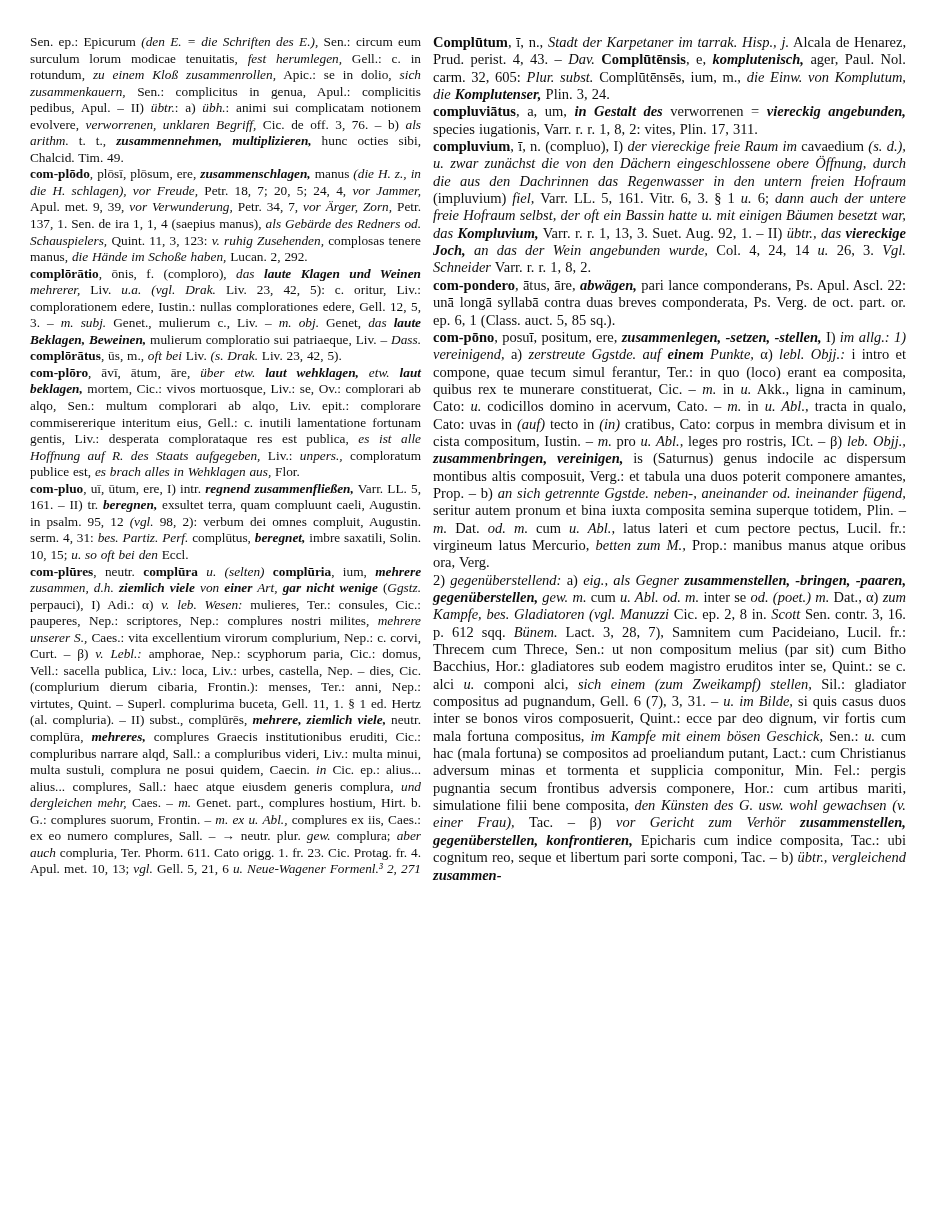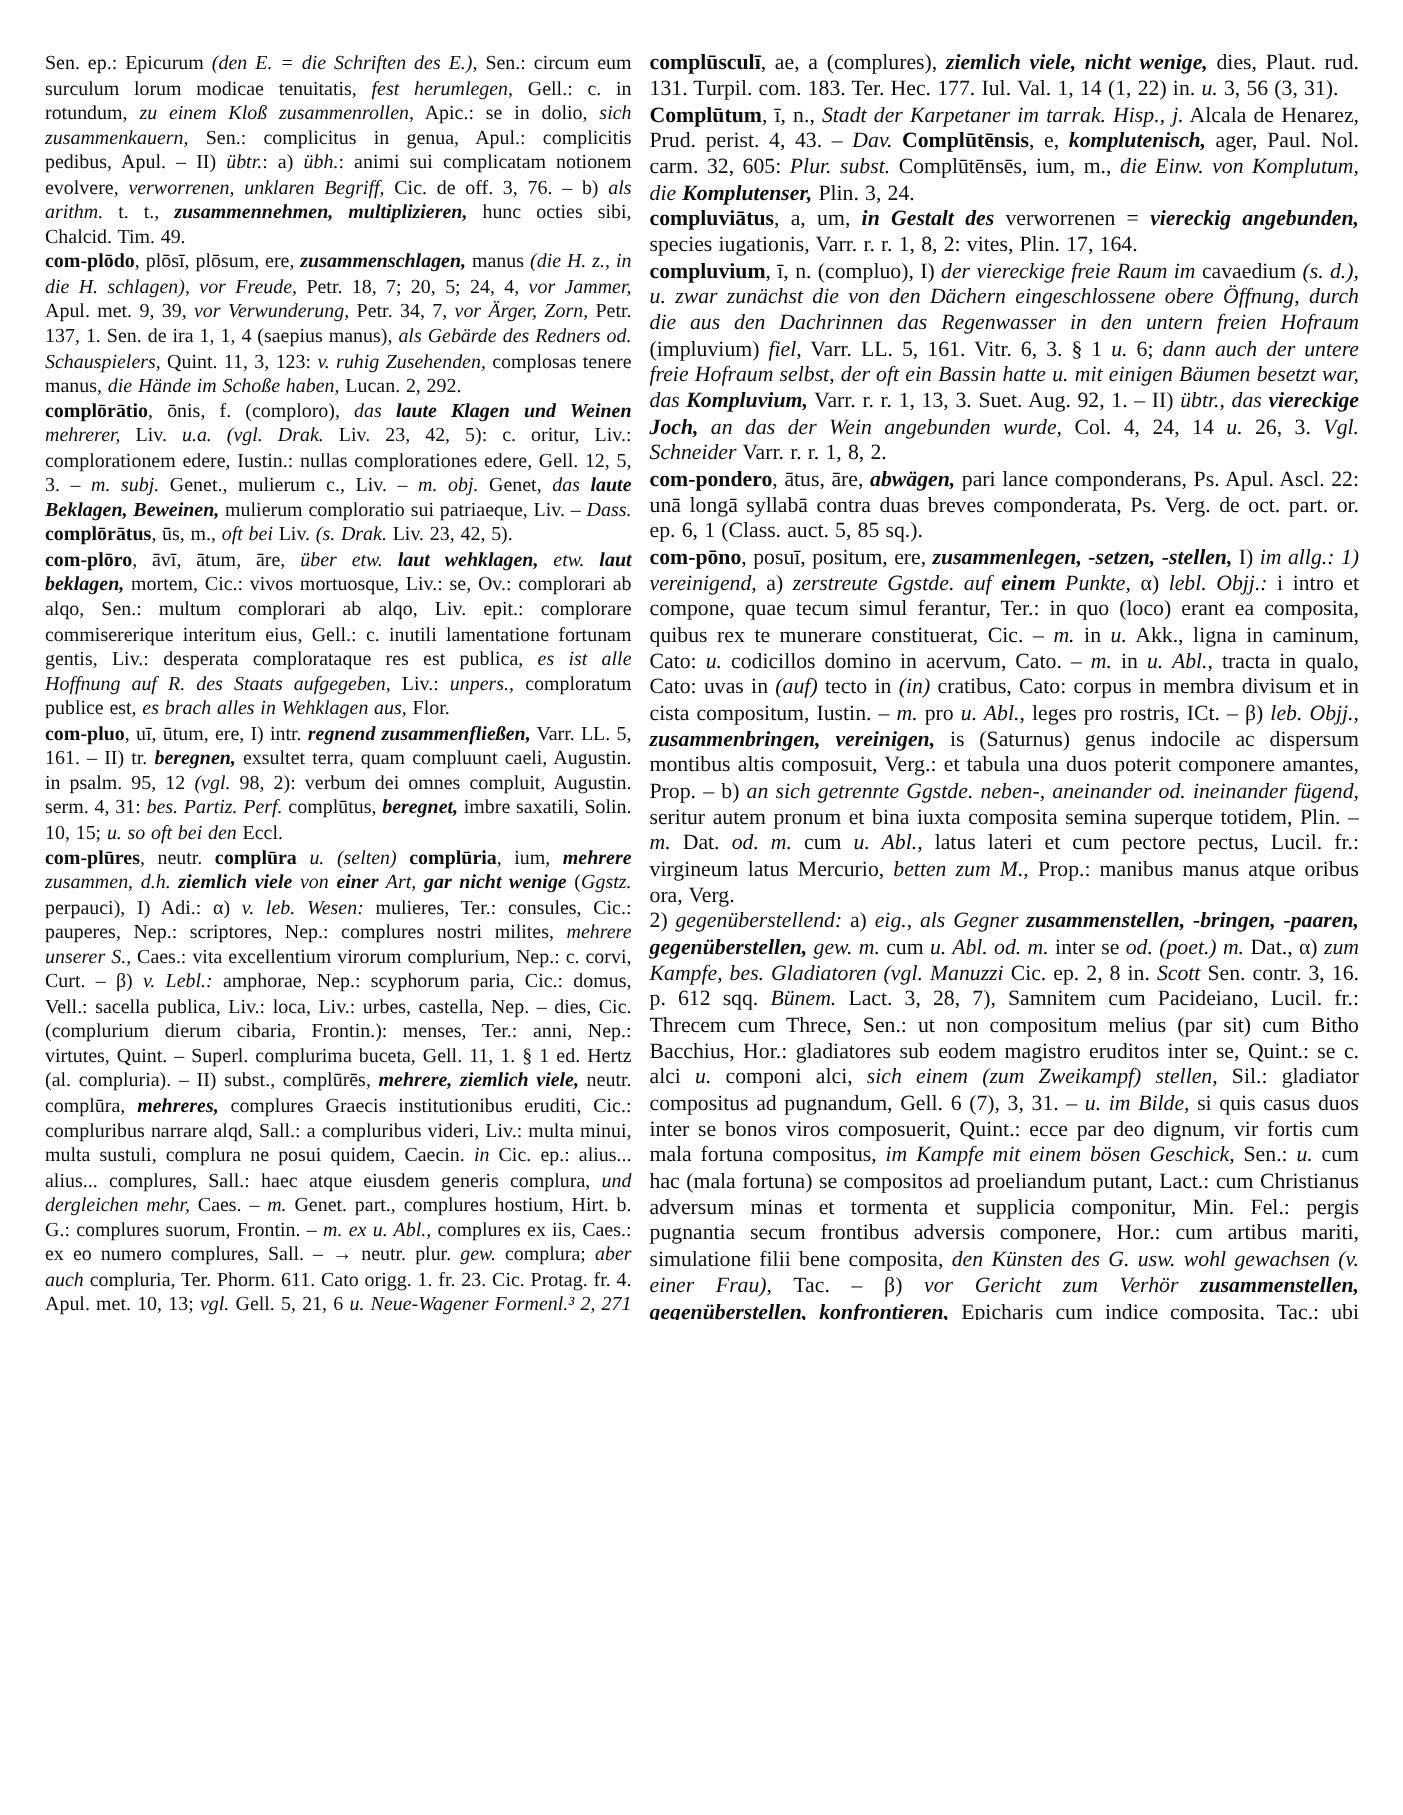--- a/index.html
+++ b/index.html
@@ -42,23 +42,22 @@
     <p class="entry"><span class="r-n">Sen. ep.: Epicurum </span><span class="r-i">(den E. = die Schriften des E.)</span><span class="r-n">, Sen.: circum eum surculum lorum modicae tenuitatis, </span><span class="r-i">fest herumlegen,</span><span class="r-n"> Gell.: c. in rotundum, </span><span class="r-i">zu einem Kloß zusammenrollen,</span><span class="r-n"> Apic.: se in dolio, </span><span class="r-i">sich zusammenkauern,</span><span class="r-n"> Sen.: complicitus in genua, Apul.: complicitis pedibus, Apul. – II) </span><span class="r-i">übtr.</span><span class="r-n">: a) </span><span class="r-i">übh.</span><span class="r-n">: animi sui complicatam notionem evolvere, </span><span class="r-i">verworrenen, unklaren Begriff,</span><span class="r-n"> Cic. de off. 3, 76. – b) </span><span class="r-i">als arithm.</span><span class="r-n"> t. t., </span><span class="r-bi">zusammennehmen, multiplizieren,</span><span class="r-n"> hunc octies sibi, Chalcid. Tim. 49.</span></p>
     <p class="entry"><span class="r-b">com-plōdo</span><span class="r-n">, plōsī, plōsum, ere, </span><span class="r-bi">zusammenschlagen,</span><span class="r-n"> manus </span><span class="r-i">(die H. z., in die H. schlagen), vor Freude,</span><span class="r-n"> Petr. 18, 7; 20, 5; 24, 4, </span><span class="r-i">vor Jammer,</span><span class="r-n"> Apul. met. 9, 39, </span><span class="r-i">vor Verwunderung,</span><span class="r-n"> Petr. 34, 7, </span><span class="r-i">vor Ärger, Zorn,</span><span class="r-n"> Petr. 137, 1. Sen. de ira 1, 1, 4 (saepius manus), </span><span class="r-i">als Gebärde des Redners od. Schauspielers,</span><span class="r-n"> Quint. 11, 3, 123: </span><span class="r-i">v. ruhig Zusehenden,</span><span class="r-n"> complosas tenere manus, </span><span class="r-i">die Hände im Schoße haben,</span><span class="r-n"> Lucan. 2, 292.</span></p>
     <p class="entry"><span class="r-b">complōrātio</span><span class="r-n">, ōnis, f. (comploro), </span><span class="r-i">das </span><span class="r-bi">laute Klagen und Weinen</span><span class="r-i"> mehrerer,</span><span class="r-n"> Liv. </span><span class="r-i">u.a. (vgl. Drak.</span><span class="r-n"> Liv. 23, 42, 5): c. oritur, Liv.: complorationem edere, Iustin.: nullas complorationes edere, Gell. 12, 5, 3. – </span><span class="r-i">m. subj.</span><span class="r-n"> Genet., mulierum c., Liv. – </span><span class="r-i">m. obj.</span><span class="r-n"> Genet, </span><span class="r-i">das </span><span class="r-bi">laute Beklagen, Beweinen,</span><span class="r-n"> mulierum comploratio sui patriaeque, Liv. – </span><span class="r-i">Dass.</span><span class="r-n"> </span><span class="r-b">complōrātus</span><span class="r-n">, ūs, m., </span><span class="r-i">oft bei</span><span class="r-n"> Liv. </span><span class="r-i">(s. Drak.</span><span class="r-n"> Liv. 23, 42, 5).</span></p>
     <p class="entry"><span class="r-b">com-plōro</span><span class="r-n">, āvī, ātum, āre, </span><span class="r-i">über etw. </span><span class="r-bi">laut wehklagen,</span><span class="r-i"> etw. </span><span class="r-bi">laut beklagen,</span><span class="r-n"> mortem, Cic.: vivos mortuosque, Liv.: se, Ov.: complorari ab alqo, Sen.: multum complorari ab alqo, Liv. epit.: complorare commisererique interitum eius, Gell.: c. inutili lamentatione fortunam gentis, Liv.: desperata complorataque res est publica, </span><span class="r-i">es ist alle Hoffnung auf R. des Staats aufgegeben,</span><span class="r-n"> Liv.: </span><span class="r-i">unpers.,</span><span class="r-n"> comploratum publice est, </span><span class="r-i">es brach alles in Wehklagen aus,</span><span class="r-n"> Flor.</span></p>
     <p class="entry"><span class="r-b">com-pluo</span><span class="r-n">, uī, ūtum, ere, I) intr. </span><span class="r-bi">regnend zusammenfließen,</span><span class="r-n"> Varr. LL. 5, 161. – II) tr. </span><span class="r-bi">beregnen,</span><span class="r-n"> exsultet terra, quam compluunt caeli, Augustin. in psalm. 95, 12 </span><span class="r-i">(vgl.</span><span class="r-n"> 98, 2): verbum dei omnes compluit, Augustin. serm. 4, 31: </span><span class="r-i">bes. Partiz. Perf.</span><span class="r-n"> complūtus, </span><span class="r-bi">beregnet,</span><span class="r-n"> imbre saxatili, Solin. 10, 15; </span><span class="r-i">u. so oft bei den</span><span class="r-n"> Eccl.</span></p>
     <p class="entry"><span class="r-b">com-plūres</span><span class="r-n">, neutr. </span><span class="r-b">complūra</span><span class="r-n"> </span><span class="r-i">u. (selten)</span><span class="r-n"> </span><span class="r-b">complūria</span><span class="r-n">, ium, </span><span class="r-bi">mehrere</span><span class="r-i"> zusammen, d.h. </span><span class="r-bi">ziemlich viele</span><span class="r-i"> von </span><span class="r-bi">einer</span><span class="r-i"> Art, </span><span class="r-bi">gar nicht wenige</span><span class="r-n"> (</span><span class="r-i">Ggstz.</span><span class="r-n"> perpauci), I) Adi.: α) </span><span class="r-i">v. leb. Wesen:</span><span class="r-n"> mulieres, Ter.: consules, Cic.: pauperes, Nep.: scriptores, Nep.: complures nostri milites, </span><span class="r-i">mehrere unserer S.,</span><span class="r-n"> Caes.: vita excellentium virorum complurium, Nep.: c. corvi, Curt. – β) </span><span class="r-i">v. Lebl.:</span><span class="r-n"> amphorae, Nep.: scyphorum paria, Cic.: domus, Vell.: sacella publica, Liv.: loca, Liv.: urbes, castella, Nep. – dies, Cic. (complurium dierum cibaria, Frontin.): menses, Ter.: anni, Nep.: virtutes, Quint. – Superl. complurima buceta, Gell. 11, 1. § 1 ed. Hertz (al. compluria). – II) subst., complūrēs, </span><span class="r-bi">mehrere, ziemlich viele,</span><span class="r-n"> neutr. complūra, </span><span class="r-bi">mehreres,</span><span class="r-n"> complures Graecis institutionibus eruditi, Cic.: compluribus narrare alqd, Sall.: a compluribus videri, Liv.: multa minui, multa sustuli, complura ne posui quidem, Caecin. </span><span class="r-i">in</span><span class="r-n"> Cic. ep.: alius... alius... complures, Sall.: haec atque eiusdem generis complura, </span><span class="r-i">und dergleichen mehr,</span><span class="r-n"> Caes. – </span><span class="r-i">m.</span><span class="r-n"> Genet. part., complures hostium, Hirt. b. G.: complures suorum, Frontin. – </span><span class="r-i">m. ex u. Abl.,</span><span class="r-n"> complures ex iis, Caes.: ex eo numero complures, Sall. – → neutr. plur. </span><span class="r-i">gew.</span><span class="r-n"> complura; </span><span class="r-i">aber auch</span><span class="r-n"> compluria, Ter. Phorm. 611. Cato origg. 1. fr. 23. Cic. Protag. fr. 4. Apul. met. 10, 13; </span><span class="r-i">vgl.</span><span class="r-n"> Gell. 5, 21, 6 </span><span class="r-i">u. Neue-Wagener Formenl.³ 2, 271 u. 272 u. Georges, Lexik. d. lat. Wortf. S. 155.</span><span class="r-n"> – </span><span class="r-i">arch. Nbf.</span><span class="r-n"> quomplures, Plaut. Stich. 198.</span></p>
     <p class="entry"><span class="r-b">complūsculē</span><span class="r-n">, Adv., </span><span class="r-bi">ziemlich oft,</span><span class="r-n"> Gell. 17, 2, 15 H. (al. complusculi).</span></p>
   </div>
 
   <div class="col col-right">
-    <p class="entry"><span class="r-b">complūsculī</span><span class="r-n">, ae, a (complures), </span><span class="r-bi">ziemlich viele, nicht wenige,</span><span class="r-n"> dies, Plaut. rud. 131. Turpil. com. 183. Ter. Hec. 177. Iul. Val. 1, 14 (1, 22) in. </span><span class="r-i">u.</span><span class="r-n"> 3, 56 (3, 31).</span></p>
     <p class="entry"><span class="r-b">Complūtum</span><span class="r-n">, ī, n., </span><span class="r-i">Stadt der Karpetaner im tarrak. Hisp., j.</span><span class="r-n"> Alcala de Henarez, Prud. perist. 4, 43. – </span><span class="r-i">Dav.</span><span class="r-n"> </span><span class="r-b">Complūtēnsis</span><span class="r-n">, e, </span><span class="r-bi">komplutenisch,</span><span class="r-n"> ager, Paul. Nol. carm. 32, 605: </span><span class="r-i">Plur. subst.</span><span class="r-n"> Complūtēnsēs, ium, m., </span><span class="r-i">die Einw. von Komplutum, die </span><span class="r-bi">Komplutenser,</span><span class="r-n"> Plin. 3, 24.</span></p>
-    <p class="entry"><span class="r-b">compluviātus</span><span class="r-n">, a, um, </span><span class="r-bi">in Gestalt des</span><span class="r-n"> verworrenen = </span><span class="r-bi">viereckig angebunden,</span><span class="r-n"> species iugationis, Varr. r. r. 1, 8, 2: vites, Plin. 17, 164.</span></p>
+    <p class="entry"><span class="r-b">compluviātus</span><span class="r-n">, a, um, </span><span class="r-bi">in Gestalt des</span><span class="r-n"> verworrenen = </span><span class="r-bi">viereckig angebunden,</span><span class="r-n"> species iugationis, Varr. r. r. 1, 8, 2: vites, Plin. 17, 311.</span></p>
     <p class="entry"><span class="r-b">compluvium</span><span class="r-n">, ī, n. (compluo), I) </span><span class="r-i">der viereckige freie Raum im</span><span class="r-n"> cavaedium </span><span class="r-i">(s. d.), u. zwar zunächst die von den Dächern eingeschlossene obere Öffnung, durch die aus den Dachrinnen das Regenwasser in den untern freien Hofraum</span><span class="r-n"> (impluvium) </span><span class="r-i">fiel,</span><span class="r-n"> Varr. LL. 5, 161. Vitr. 6, 3. § 1 </span><span class="r-i">u.</span><span class="r-n"> 6; </span><span class="r-i">dann auch der untere freie Hofraum selbst, der oft ein Bassin hatte u. mit einigen Bäumen besetzt war, das </span><span class="r-bi">Kompluvium,</span><span class="r-n"> Varr. r. r. 1, 13, 3. Suet. Aug. 92, 1. – II) </span><span class="r-i">übtr., das </span><span class="r-bi">viereckige Joch,</span><span class="r-i"> an das der Wein angebunden wurde,</span><span class="r-n"> Col. 4, 24, 14 </span><span class="r-i">u.</span><span class="r-n"> 26, 3. </span><span class="r-i">Vgl. Schneider</span><span class="r-n"> Varr. r. r. 1, 8, 2.</span></p>
     <p class="entry"><span class="r-b">com-pondero</span><span class="r-n">, ātus, āre, </span><span class="r-bi">abwägen,</span><span class="r-n"> pari lance componderans, Ps. Apul. Ascl. 22: unā longā syllabā contra duas breves componderata, Ps. Verg. de oct. part. or. ep. 6, 1 (Class. auct. 5, 85 sq.).</span></p>
     <p class="entry"><span class="r-b">com-pōno</span><span class="r-n">, posuī, positum, ere, </span><span class="r-bi">zusammenlegen, -setzen, -stellen,</span><span class="r-n"> I) </span><span class="r-i">im allg.: 1) vereinigend,</span><span class="r-n"> a) </span><span class="r-i">zerstreute Ggstde. auf </span><span class="r-bi">einem</span><span class="r-i"> Punkte,</span><span class="r-n"> α) </span><span class="r-i">lebl. Objj.:</span><span class="r-n"> i intro et compone, quae tecum simul ferantur, Ter.: in quo (loco) erant ea composita, quibus rex te munerare constituerat, Cic. – </span><span class="r-i">m.</span><span class="r-n"> in </span><span class="r-i">u.</span><span class="r-n"> Akk., ligna in caminum, Cato: </span><span class="r-i">u.</span><span class="r-n"> codicillos domino in acervum, Cato. – </span><span class="r-i">m.</span><span class="r-n"> in </span><span class="r-i">u. Abl.</span><span class="r-n">, tracta in qualo, Cato: uvas in </span><span class="r-i">(auf)</span><span class="r-n"> tecto in </span><span class="r-i">(in)</span><span class="r-n"> cratibus, Cato: corpus in membra divisum et in cista compositum, Iustin. – </span><span class="r-i">m.</span><span class="r-n"> pro </span><span class="r-i">u. Abl.,</span><span class="r-n"> leges pro rostris, ICt. – β) </span><span class="r-i">leb. Objj., </span><span class="r-bi">zusammenbringen, vereinigen,</span><span class="r-n"> is (Saturnus) genus indocile ac dispersum montibus altis composuit, Verg.: et tabula una duos poterit componere amantes, Prop. – b) </span><span class="r-i">an sich getrennte Ggstde. neben-, aneinander od. ineinander fügend,</span><span class="r-n"> seritur autem pronum et bina iuxta composita semina superque totidem, Plin. – </span><span class="r-i">m.</span><span class="r-n"> Dat. </span><span class="r-i">od. m.</span><span class="r-n"> cum </span><span class="r-i">u. Abl.,</span><span class="r-n"> latus lateri et cum pectore pectus, Lucil. fr.: virgineum latus Mercurio, </span><span class="r-i">betten zum M.,</span><span class="r-n"> Prop.: manibus manus atque oribus ora, Verg.</span></p>
     <p class="entry"><span class="r-n">2) </span><span class="r-i">gegenüberstellend:</span><span class="r-n"> a) </span><span class="r-i">eig., als Gegner </span><span class="r-bi">zusammenstellen, -bringen, -paaren, gegenüberstellen,</span><span class="r-i"> gew. m.</span><span class="r-n"> cum </span><span class="r-i">u. Abl. od. m.</span><span class="r-n"> inter se </span><span class="r-i">od. (poet.) m.</span><span class="r-n"> Dat., α) </span><span class="r-i">zum Kampfe, bes. Gladiatoren (vgl. Manuzzi</span><span class="r-n"> Cic. ep. 2, 8 in. </span><span class="r-i">Scott</span><span class="r-n"> Sen. contr. 3, 16. p. 612 sqq. </span><span class="r-i">Bünem.</span><span class="r-n"> Lact. 3, 28, 7), Samnitem cum Pacideiano, Lucil. fr.: Threcem cum Threce, Sen.: ut non compositum melius (par sit) cum Bitho Bacchius, Hor.: gladiatores sub eodem magistro eruditos inter se, Quint.: se c. alci </span><span class="r-i">u.</span><span class="r-n"> componi alci, </span><span class="r-i">sich einem (zum Zweikampf) stellen,</span><span class="r-n"> Sil.: gladiator compositus ad pugnandum, Gell. 6 (7), 3, 31. – </span><span class="r-i">u. im Bilde,</span><span class="r-n"> si quis casus duos inter se bonos viros composuerit, Quint.: ecce par deo dignum, vir fortis cum mala fortuna compositus, </span><span class="r-i">im Kampfe mit einem bösen Geschick,</span><span class="r-n"> Sen.: </span><span class="r-i">u.</span><span class="r-n"> cum hac (mala fortuna) se compositos ad proeliandum putant, Lact.: cum Christianus adversum minas et tormenta et supplicia componitur, Min. Fel.: pergis pugnantia secum frontibus adversis componere, Hor.: cum artibus mariti, simulatione filii bene composita, </span><span class="r-i">den Künsten des G. usw. wohl gewachsen (v. einer Frau),</span><span class="r-n"> Tac. – β) </span><span class="r-i">vor Gericht zum Verhör </span><span class="r-bi">zusammenstellen, gegenüberstellen, konfrontieren,</span><span class="r-n"> Epicharis cum indice composita, Tac.: ubi cognitum reo, seque et libertum pari sorte componi, Tac. – b) </span><span class="r-i">übtr., vergleichend </span><span class="r-bi">zusammen-</span></p>
   </div>
 
   <div class="page-number">206</div>
 
 </div>
 

